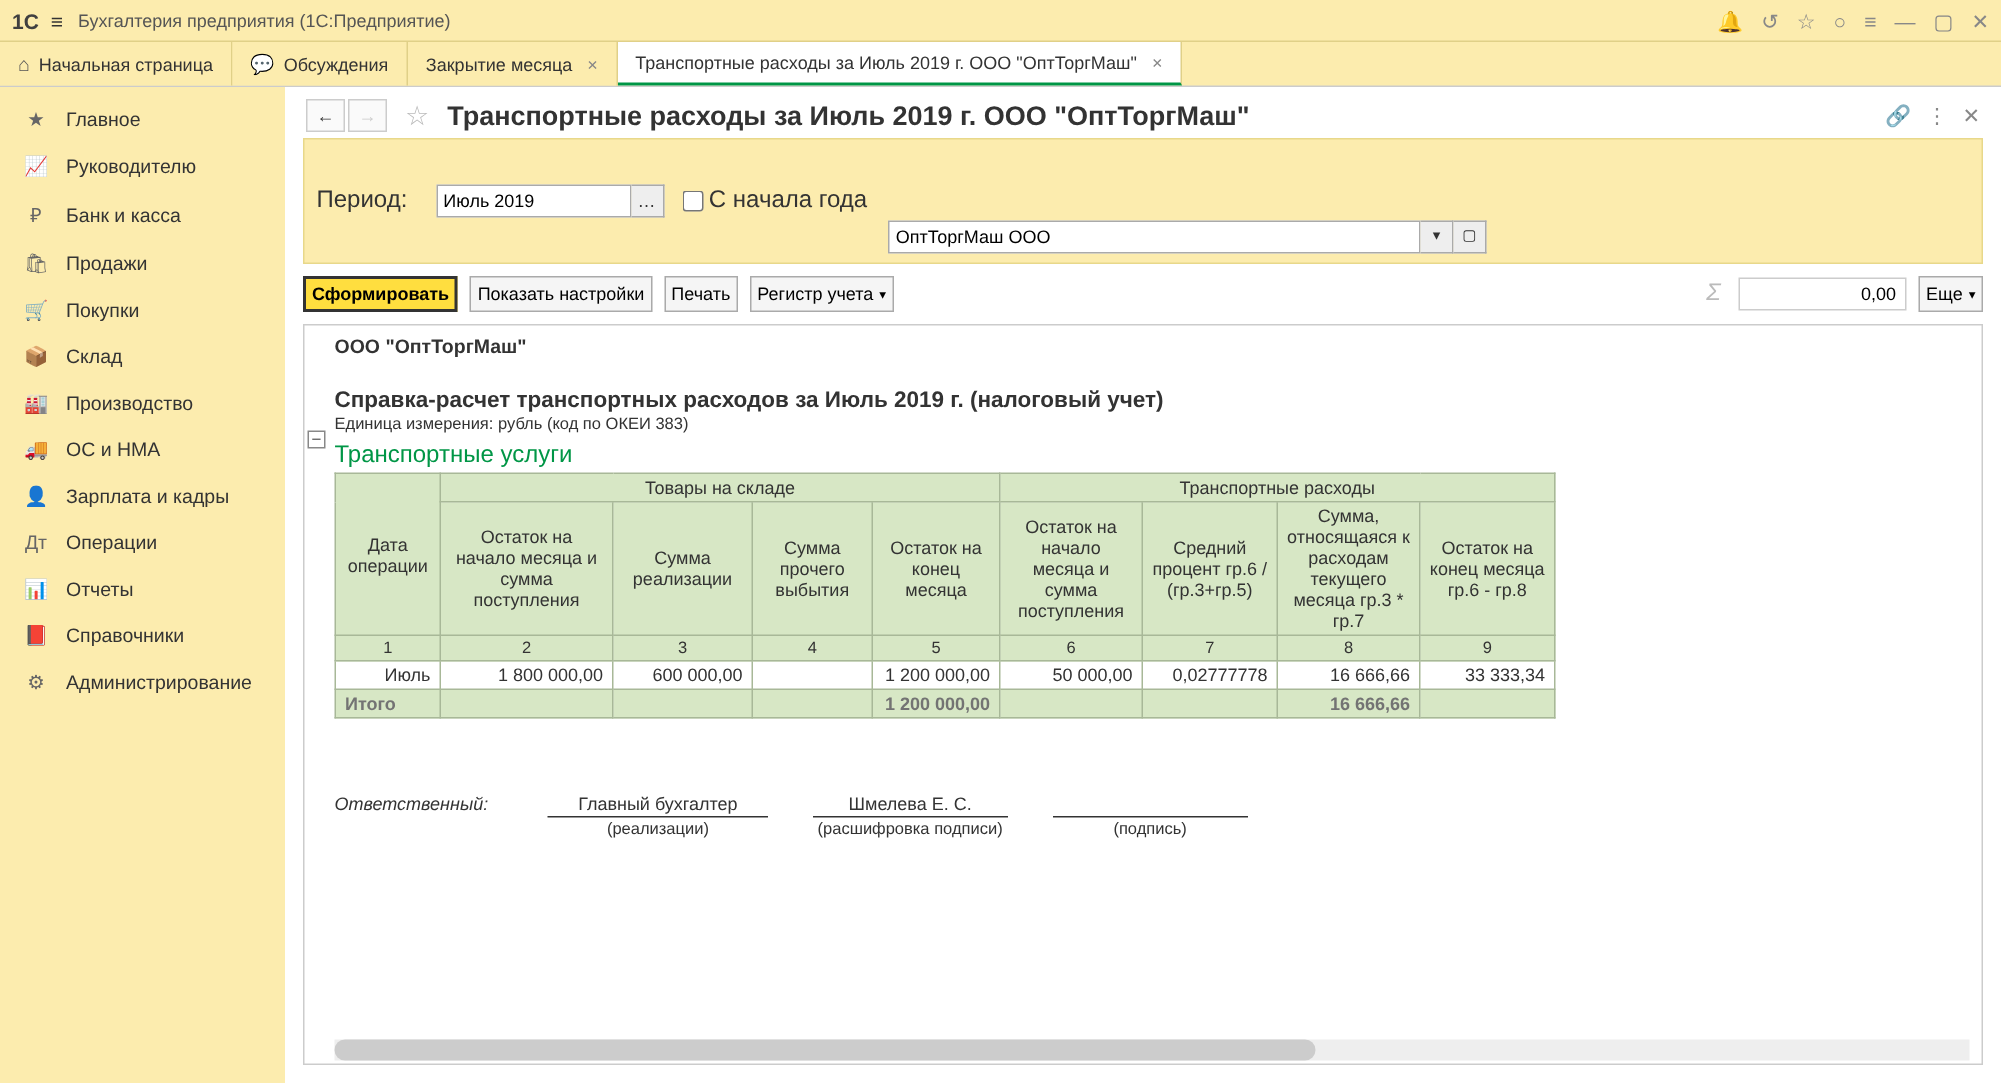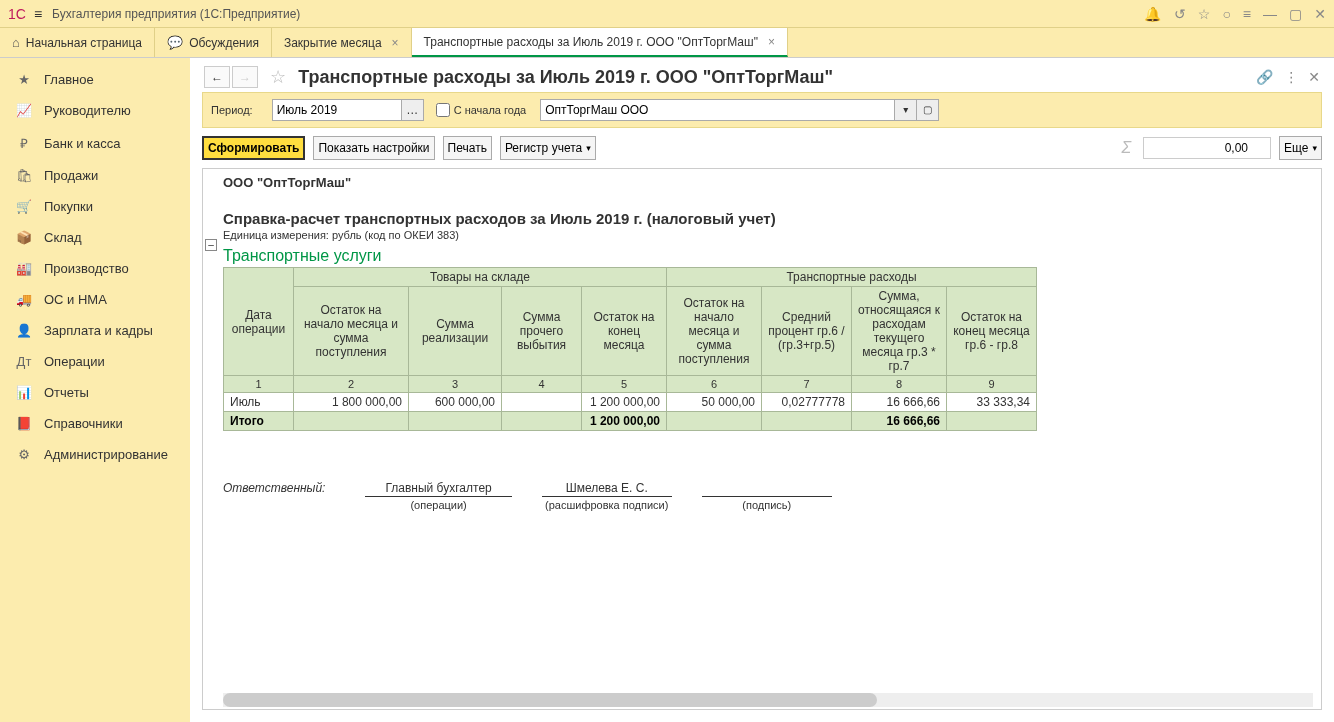--- a/index.html
+++ b/index.html
@@ -1,19 +1,19 @@
 <!DOCTYPE html>
 <html><head>
 <meta charset="utf-8">
 <style>
 * { box-sizing: border-box; margin: 0; padding: 0; }
 body { font-family: Arial, sans-serif; font-size: 12px; background: #fff; color: #333; overflow: hidden; }
 
 .titlebar { height: 28px; background: #fcecae; display: flex; align-items: center; padding: 0 8px; border-bottom: 1px solid #e0d088; }
-.titlebar .logo { color: #be185d; font-weight: normal; font-size: 14px; margin-right: 8px; }
+.titlebar .logo { color: #404040; font-weight: bold; font-size: 14px; margin-right: 8px; }
 .titlebar .menu-burger { margin-right: 10px; cursor: pointer; font-size: 14px; }
 .titlebar .title { flex: 1; color: #555; }
 .titlebar .tb-icons { display: flex; gap: 12px; align-items: center; }
 .titlebar .tb-icons span { cursor: pointer; color: #888; font-size: 14px; }
 
 .tabbar { height: 30px; background: #fcecae; display: flex; align-items: stretch; border-bottom: 1px solid #ccc; }
 .tabbar .tab { display: flex; align-items: center; padding: 0 12px; gap: 6px; border-right: 1px solid #e0d088; background: #fcecae; cursor: pointer; }
 .tabbar .tab.home { }
 .tabbar .tab.active { background: #fff; border-bottom: 2px solid #009646; }
 .tabbar .tab .closex { color: #888; font-size: 12px; margin-left: 4px; }
@@ -29,53 +29,53 @@
 
 .page-header { display: flex; align-items: center; padding: 8px 14px 4px; gap: 8px; }
 .nav-arrows { display: flex; gap: 2px; }
 .nav-btn { width: 26px; height: 22px; border: 1px solid #ccc; background: #fafafa; display: flex; align-items: center; justify-content: center; cursor: pointer; font-size: 12px; }
 .star-btn { font-size: 18px; color: #bbb; cursor: pointer; margin: 0 4px; }
 .page-title { font-size: 18px; font-weight: bold; color: #333; flex: 1; }
 .header-right { display: flex; gap: 10px; align-items: center; color: #888; }
 .header-right span { cursor: pointer; font-size: 14px; }
 
 .filterbar { background: #fcecae; margin: 0 12px; padding: 6px 8px; display: flex; align-items: center; gap: 6px; border: 1px solid #e8d88a; }
-.filterbar label { font-size: 11px; }
+.filterbar label { font-size: 16px; }
 .period-input { display: flex; padding-left: 13px; }
 .period-input input { width: 130px; height: 22px; border: 1px solid #aaa; padding: 0 4px; font-size: 12px; }
 .period-input .dots { width: 22px; height: 22px; border: 1px solid #aaa; border-left: none; background: #eee; text-align: center; cursor: pointer; line-height: 20px; }
 .checkbox-wrap { display: flex; align-items: center; gap: 4px; margin-left: 6px; }
 .checkbox-wrap input { width: 14px; height: 14px; }
-.org-select { display: flex; margin-left: 8px; }
+.org-select { display: flex; margin-left: 8px; margin-top: 48px; }
 .org-select input { width: 355px; height: 22px; border: 1px solid #aaa; padding: 0 4px; font-size: 12px; }
 .org-select .dd, .org-select .op { width: 22px; height: 22px; border: 1px solid #aaa; border-left: none; background: #eee; text-align: center; cursor: pointer; line-height: 20px; font-size: 10px; }
 
 .toolbar { padding: 8px 12px; display: flex; align-items: center; gap: 8px; }
 .btn { height: 24px; padding: 0 4px; border: 1px solid #aaa; background: #f5f5f5; cursor: pointer; font-size: 12px; display: flex; align-items: center; }
 .btn.primary { background: #ffde3f; border: 2px solid #333; font-weight: bold; }
 .btn .dd-arrow { margin-left: 4px; font-size: 9px; }
 .toolbar .spacer { flex: 1; }
 .sigma { font-size: 16px; color: #bbb; font-style: italic; margin-right: 4px; }
-.sum-field { width: 128px; height: 22px; border: 1px solid #ccc; text-align: right; padding: 0 22px; font-size: 12px; }
+.sum-field { width: 112px; height: 22px; border: 1px solid #ccc; text-align: right; padding: 0 6px; font-size: 12px; }
 
 .report-area { flex: 1; margin: 0 12px 12px; border: 1px solid #ccc; overflow: auto; position: relative; padding: 4px 8px 20px 20px; background: #fff; }
 .collapse-handle { position: absolute; left: 2px; top: 70px; width: 12px; height: 12px; border: 1px solid #888; font-size: 10px; line-height: 10px; text-align: center; cursor: pointer; background: #fff; }
 
 .org-name { font-size: 13px; font-weight: bold; margin-top: 2px; }
 .report-title { font-size: 15px; font-weight: bold; margin-top: 20px; }
 .unit-line { font-size: 11px; margin-top: 2px; }
 .section-title { font-size: 16px; color: #009646; margin-top: 6px; margin-bottom: 2px; }
 
 .report-table { border-collapse: collapse; }
 .report-table th, .report-table td { border: 1px solid #a8b898; padding: 2px 6px; font-size: 12px; }
 .report-table th { background: #d7e7c5; font-weight: normal; text-align: center; vertical-align: middle; }
 .report-table .numrow td { background: #d7e7c5; text-align: center; font-size: 11px; }
 .report-table .datarow td { text-align: right; }
-.report-table .datarow td:first-child { text-align: left; }
-.report-table .totalrow td { background: #d7e7c5; font-weight: bold; color: #000000; text-align: right; }
+.report-table .datarow td:first-child { text-align: right; }
+.report-table .totalrow td { background: #d7e7c5; font-weight: bold; color: #737373; text-align: right; }
 .report-table .totalrow td:first-child { text-align: left; }
 
 .signatures { margin-top: 50px; display: flex; gap: 30px; font-size: 12px; }
 .signatures .sig-label { padding-right: 10px; font-style: italic; }
 .signatures .sig-block { text-align: center; }
 .signatures .sig-line { border-top: 1px solid #333; padding-top: 2px; font-size: 11px; min-width: 130px; }
 .signatures .sig-value { padding: 0 20px 1px; }
 
 .hscroll { position: absolute; bottom: 2px; left: 20px; right: 8px; height: 14px; background: #eee; }
 .hscroll .thumb { position: absolute; left: 0; top: 0; bottom: 0; width: 60%; background: #ccc; border-radius: 7px; }
@@ -280,21 +280,21 @@
           <td>16 666,66</td>
               <td></td>
         </tr>
       </tbody>
         </table>
 
       <div class="signatures">
         <div class="sig-label">Ответственный:</div>
         <div class="sig-block">
           <div class="sig-value">Главный бухгалтер</div>
-          <div class="sig-line">(операции)</div>
+          <div class="sig-line">(реализации)</div>
         </div>
         <div class="sig-block">
           <div class="sig-value">Шмелева Е. С.</div>
           <div class="sig-line">(расшифровка подписи)</div>
         </div>
         <div class="sig-block">
           <div class="sig-value">&nbsp;</div>
           <div class="sig-line">(подпись)</div>
         </div>
       </div>

